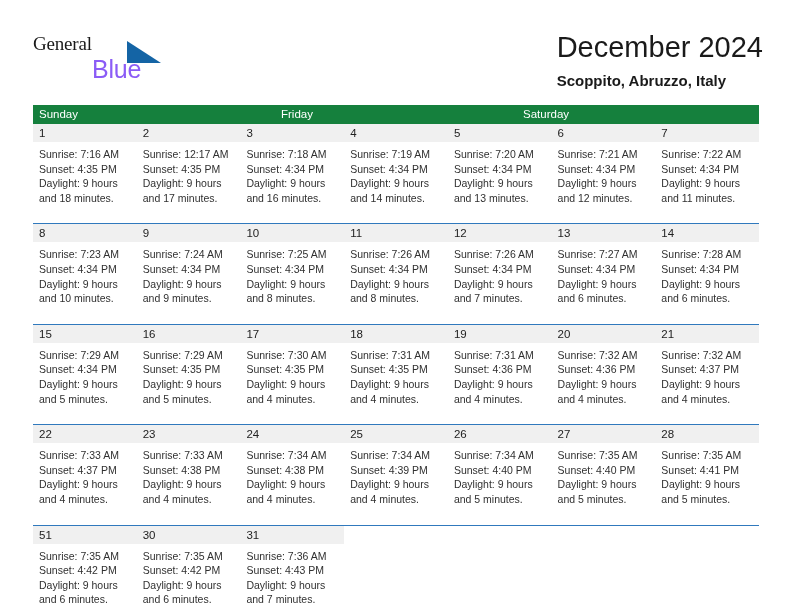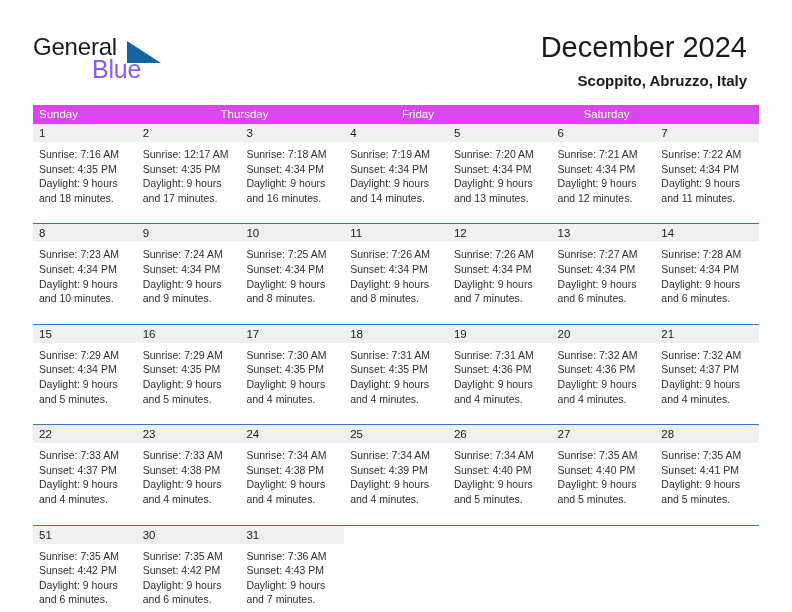--- a/index.html
+++ b/index.html
@@ -34,24 +34,24 @@
     position: absolute;
     left: 33px;
     top: 33px;
     width: 200px;
     height: 52px;
   }
   .brand-general {
     position: absolute;
     left: 0;
     top: 0;
-    font-size: 24px;
+    font-size: 19px;
     letter-spacing: -0.2px;
     color: #1a1a1a;
-    font-family: Liberation Sans, sans-serif;
+    font-family: Liberation Serif, serif;
   }
   .brand-blue {
     position: absolute;
     left: 59px;
     top: 22px;
     font-size: 25px;
     letter-spacing: -0.2px;
     color: #8b5cf6;
     font-family: "Liberation Sans", sans-serif;
   }
@@ -60,23 +60,23 @@
     left: 94px;
     top: 8px;
     width: 0;
     height: 0;
     border-left: 34px solid #1464a5;
     border-top: 22px solid transparent;
   }
 
   .title-block {
     position: absolute;
-    right: 45px;
+    right: 29px;
     top: 30px;
-    text-align: right;
+    text-align: left;
   }
   .cal-title {
     font-size: 29px;
     color: #1a1a1a;
     line-height: 34px;
     white-space: nowrap;
   }
   .cal-subtitle {
     font-size: 15px;
     color: #1a1a1a;
@@ -89,21 +89,21 @@
   
   .calendar {
     position: absolute;
     left: 33px;
     top: 105px;
     width: 726px;
   }
   .weekday-row {
     display: flex;
     width: 726px;
-    background: #d946ef;
+    background: #15803d;
   }
   .weekday {
     flex: 1 1 0;
     height: 19px;
     line-height: 19px;
     color: #ffffff;
     font-size: 11.5px;
     padding-left: 6px;
     box-sizing: border-box;
     overflow: hidden;
@@ -171,21 +171,20 @@
     <div class="title-block">
       <div class="cal-title">December 2024</div>
       <div class="cal-subtitle">Scoppito, Abruzzo, Italy</div>
     </div>
 
   </div>
 
   <div class="calendar">
     <div class="weekday-row" id="weekday-row">
         <div class="weekday">Sunday</div>
-        <div class="weekday">Thursday</div>
         <div class="weekday">Friday</div>
         <div class="weekday">Saturday</div>
       </div>
     <div id="weeks-container">
         <div class="week-row first">
           <div class="day-cell">
             <div class="day-num">1</div>
             <div class="day-body">
               <div class="day-line">Sunrise: 7:16 AM</div>
               <div class="day-line">Sunset: 4:35 PM</div>

